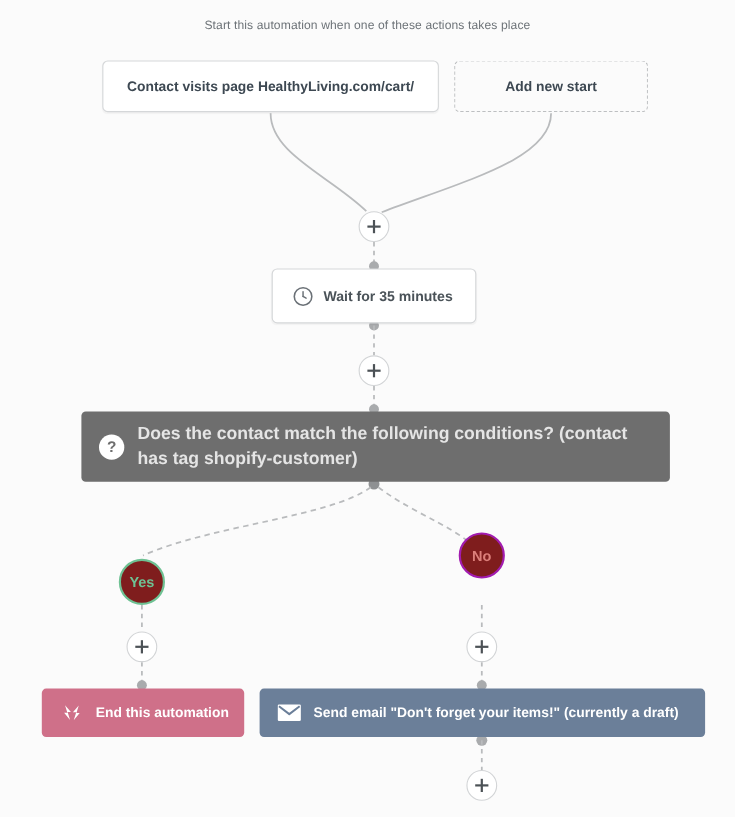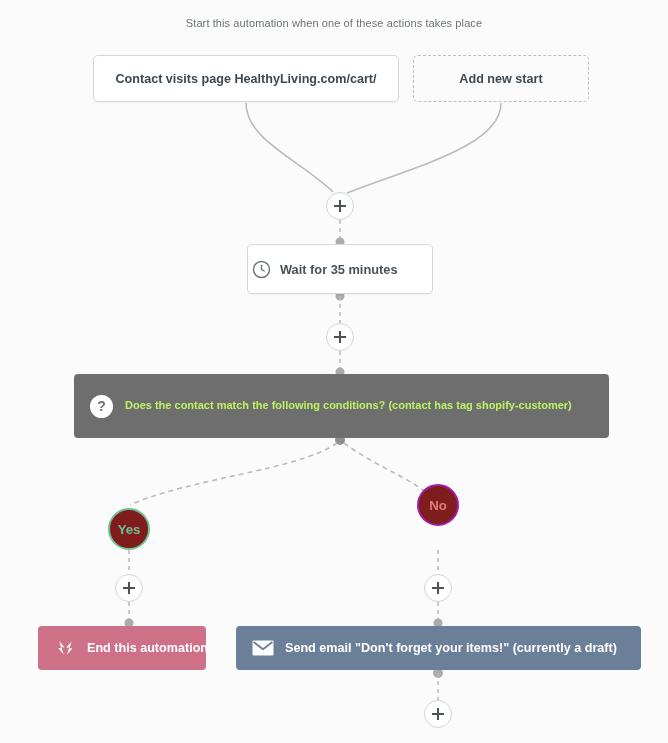--- a/index.html
+++ b/index.html
@@ -110,21 +110,21 @@
     left: 247px;
     top: 244px;
     width: 186px;
     height: 50px;
     border-radius: 5px;
     background: #ffffff;
     border: 1px solid #d5d7d9;
     box-sizing: border-box;
     display: flex;
     align-items: center;
-    padding-left: 4px;
+    padding-left: 18px;
     box-shadow: 0 1px 1px rgba(0,0,0,0.04);
   }
   .wait-node .label {
     font-size: 12.8px;
     font-weight: bold;
     color: #4a5258;
     margin-left: 9px;
   }
 
   
@@ -150,23 +150,23 @@
     color: #6e6e6e;
     font-size: 14px;
     font-weight: bold;
     display: flex;
     align-items: center;
     justify-content: center;
     margin-right: 12px;
     line-height: 1;
   }
   .condition-bar .label {
-    font-size: 11px;
-    font-weight: bold;
-    color: #bef264;
+    font-size: 16px;
+    font-weight: bold;
+    color: #e5e5e5;
     line-height: 1.45;
   }
 
   
   .branch-circle {
     position: absolute;
     width: 42px;
     height: 42px;
     border-radius: 50%;
     background: #7f1d1d;
@@ -203,21 +203,21 @@
   .action-bar .label {
     font-size: 12.6px;
     font-weight: bold;
     color: #ffffff;
     margin-left: 11px;
     white-space: nowrap;
   }
   .action-bar.end-auto {
     left: 38px;
     top: 626px;
-    width: 168px;
+    width: 184px;
     background: #cf7089;
   }
   .action-bar.send-email {
     left: 236px;
     top: 626px;
     width: 405px;
     background: #6b7f99;
   }
 
   .icon-svg { display: block; }

